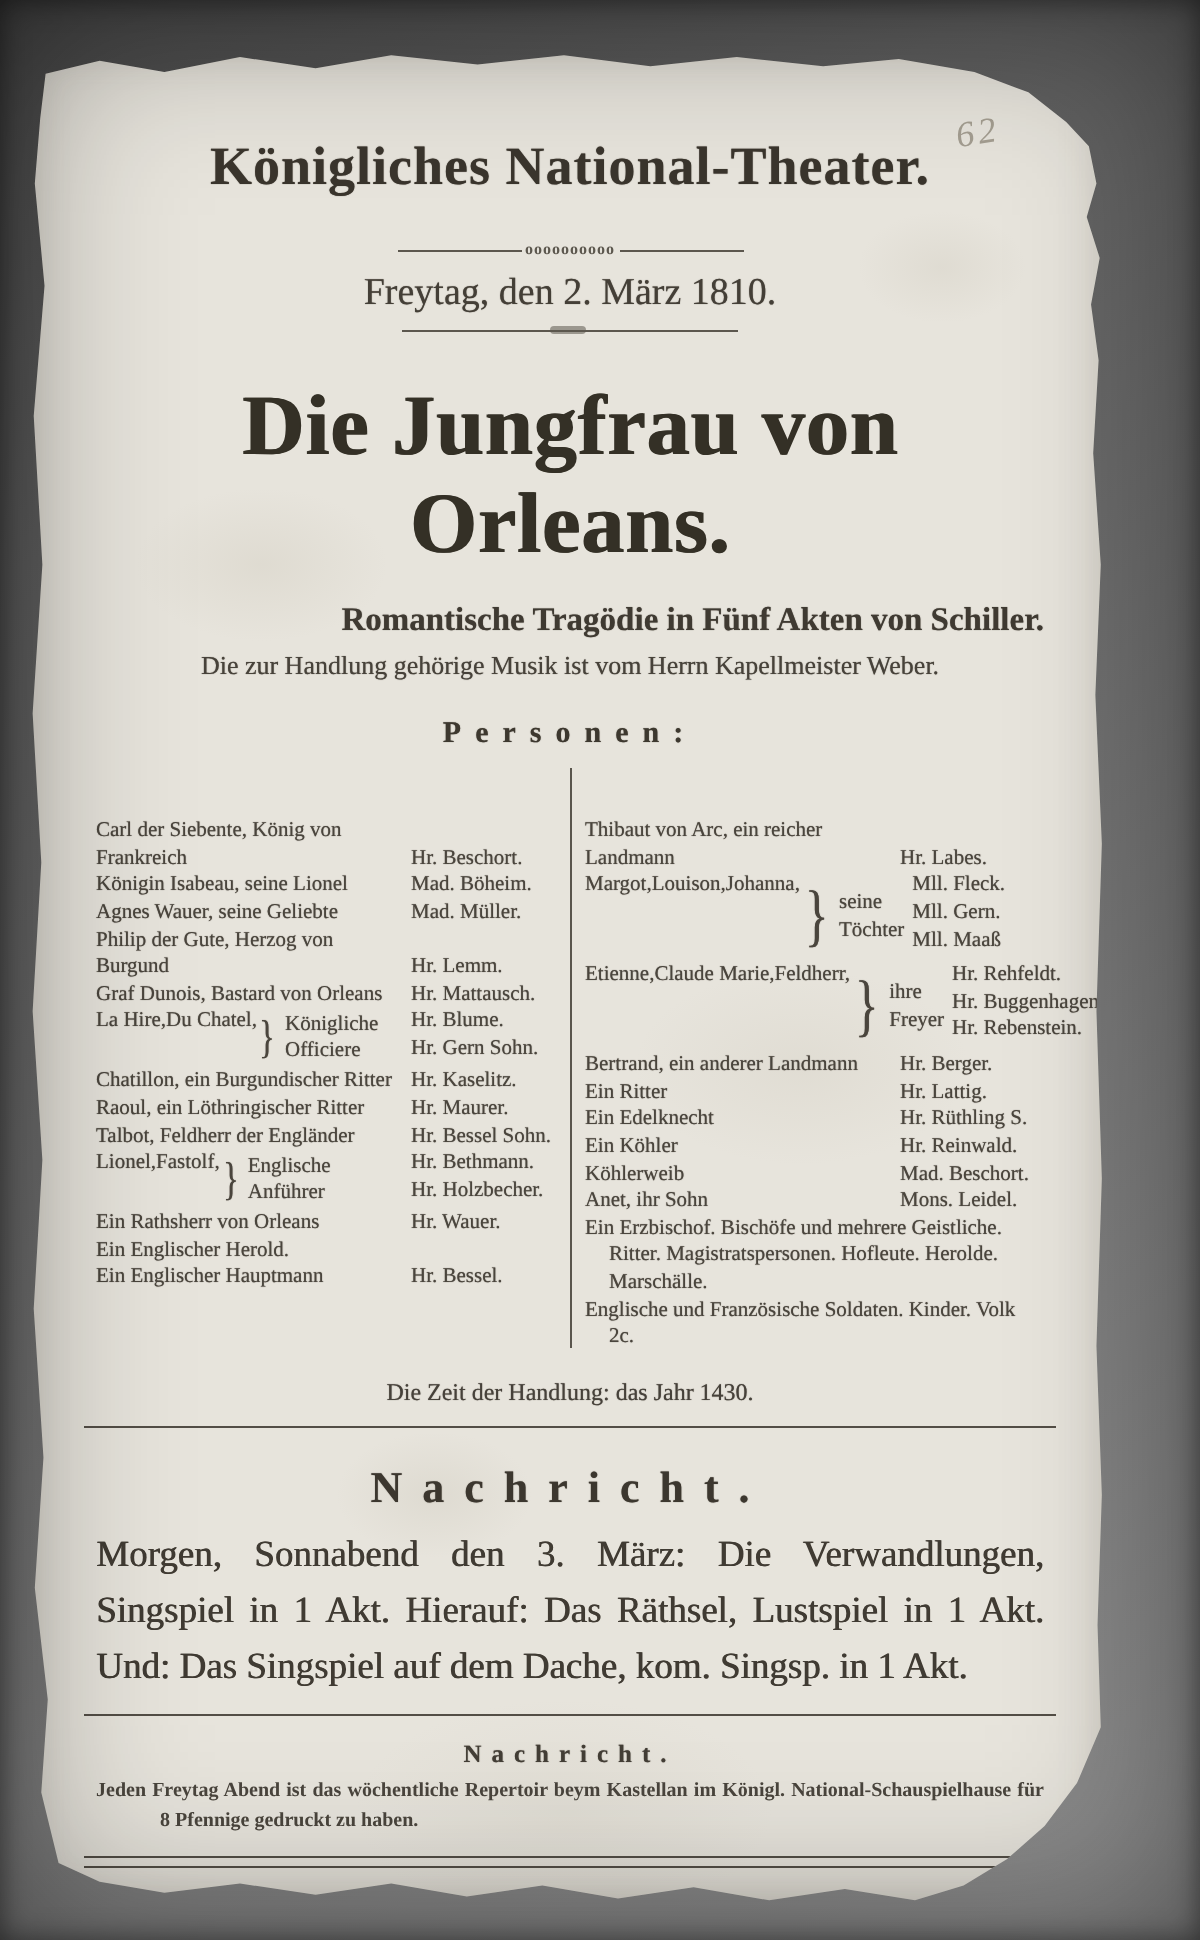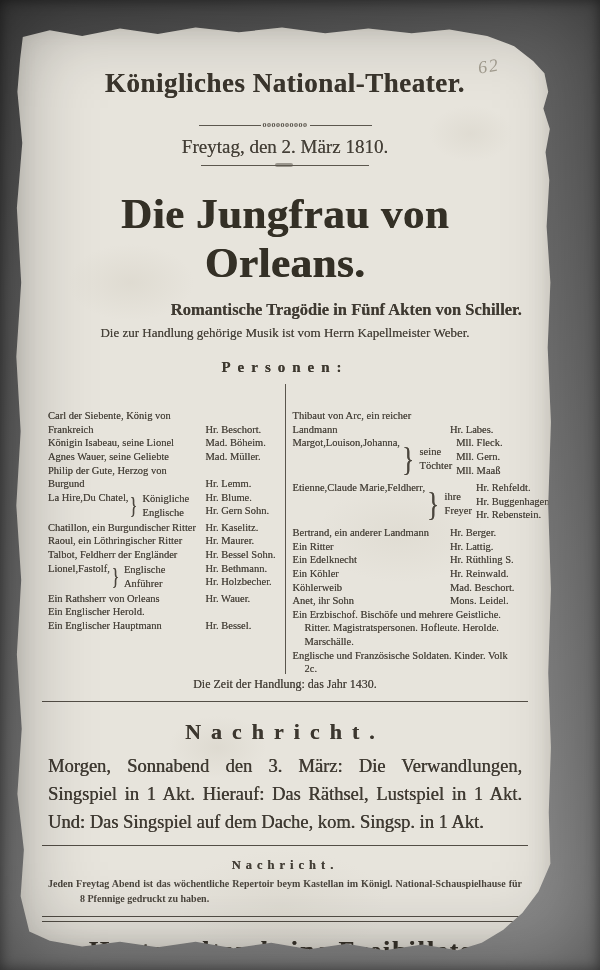--- a/index.html
+++ b/index.html
@@ -55,21 +55,21 @@
   .cast-divider{width:1px;background:#5a554d;margin:2px 7px 2px 7px;}
   .cast-row{display:flex;align-items:flex-end;}
   .cast-row .role{flex:1 1 auto;}
   .cast-row .actor{flex:0 0 auto;min-width:72px;padding-left:4px;white-space:nowrap;}
   .cast-group{display:flex;align-items:stretch;}
   .group-roles{display:flex;flex-direction:row;flex:0 0 auto;}
   .group-brace{align-self:center;font-weight:400;transform:scaleX(.72);color:#4a453d;flex:0 0 auto;}
   .group-desc{align-self:center;margin-left:3px;flex:1 1 auto;}
   .group-actors{display:flex;flex-direction:column;flex:0 0 auto;min-width:72px;padding-left:4px;}
   .cast-text{padding-left:12px;text-indent:-12px;}
-  .time-note{margin-top:1px;font-size:12px;color:#46413a;}
+  .time-note{margin-top:13px;font-size:12px;color:#46413a;}
 
   .rule{border-top:1.6px solid #534e46;margin:9px -6px 0 -6px;}
   .rule-double{height:3.4px;border-top:1.2px solid #534e46;border-bottom:1.2px solid #534e46;margin:10px -6px 0 -6px;}
 
   .notice-heading{margin-top:17px;font-size:22px;font-weight:bold;letter-spacing:10px;color:#3c372f;}
   .notice-body{margin-top:8px;font-size:18.5px;line-height:1.5;text-align:justify;color:#403b33;
     text-shadow:.35px 0 0 currentColor;}
   .small-notice-heading{margin-top:12px;font-size:12.5px;font-weight:bold;letter-spacing:5px;color:#433e36;}
   .small-notice-body{margin-top:4px;font-size:10px;line-height:1.45;text-align:justify;color:#4a453d;
     padding-left:32px;text-indent:-32px;font-weight:bold;}
@@ -117,27 +117,31 @@
             <span class="actor">Mad. Böheim.</span>
           </div>
           <div class="cast-row ink">
             <span class="role">Agnes Wauer, seine Geliebte</span>
             <span class="actor">Mad. Müller.</span>
           </div>
           <div class="cast-row ink">
             <span class="role">Philip der Gute, Herzog von Burgund</span>
             <span class="actor">Hr. Lemm.</span>
           </div>
+          <div class="cast-row ink">
+            <span class="role">Graf Dunois, Bastard von Orleans</span>
+            <span class="actor">Hr. Mattausch.</span>
+          </div>
           <div class="cast-group ink">
             <span class="group-roles">
               <span>La Hire,</span>
               <span>Du Chatel,</span>
             </span>
             <span class="group-brace" style="font-size: 23px;">}</span>
-            <span class="group-desc">Königliche Englische</span>
+            <span class="group-desc">Königliche Officiere</span>
             <span class="group-actors">
               <span>Hr. Blume.</span>
               <span>Hr. Gern Sohn.</span>
             </span>
           </div>
           <div class="cast-row ink">
             <span class="role">Chatillon, ein Burgundischer Ritter</span>
             <span class="actor">Hr. Kaselitz.</span>
           </div>
           <div class="cast-row ink">

